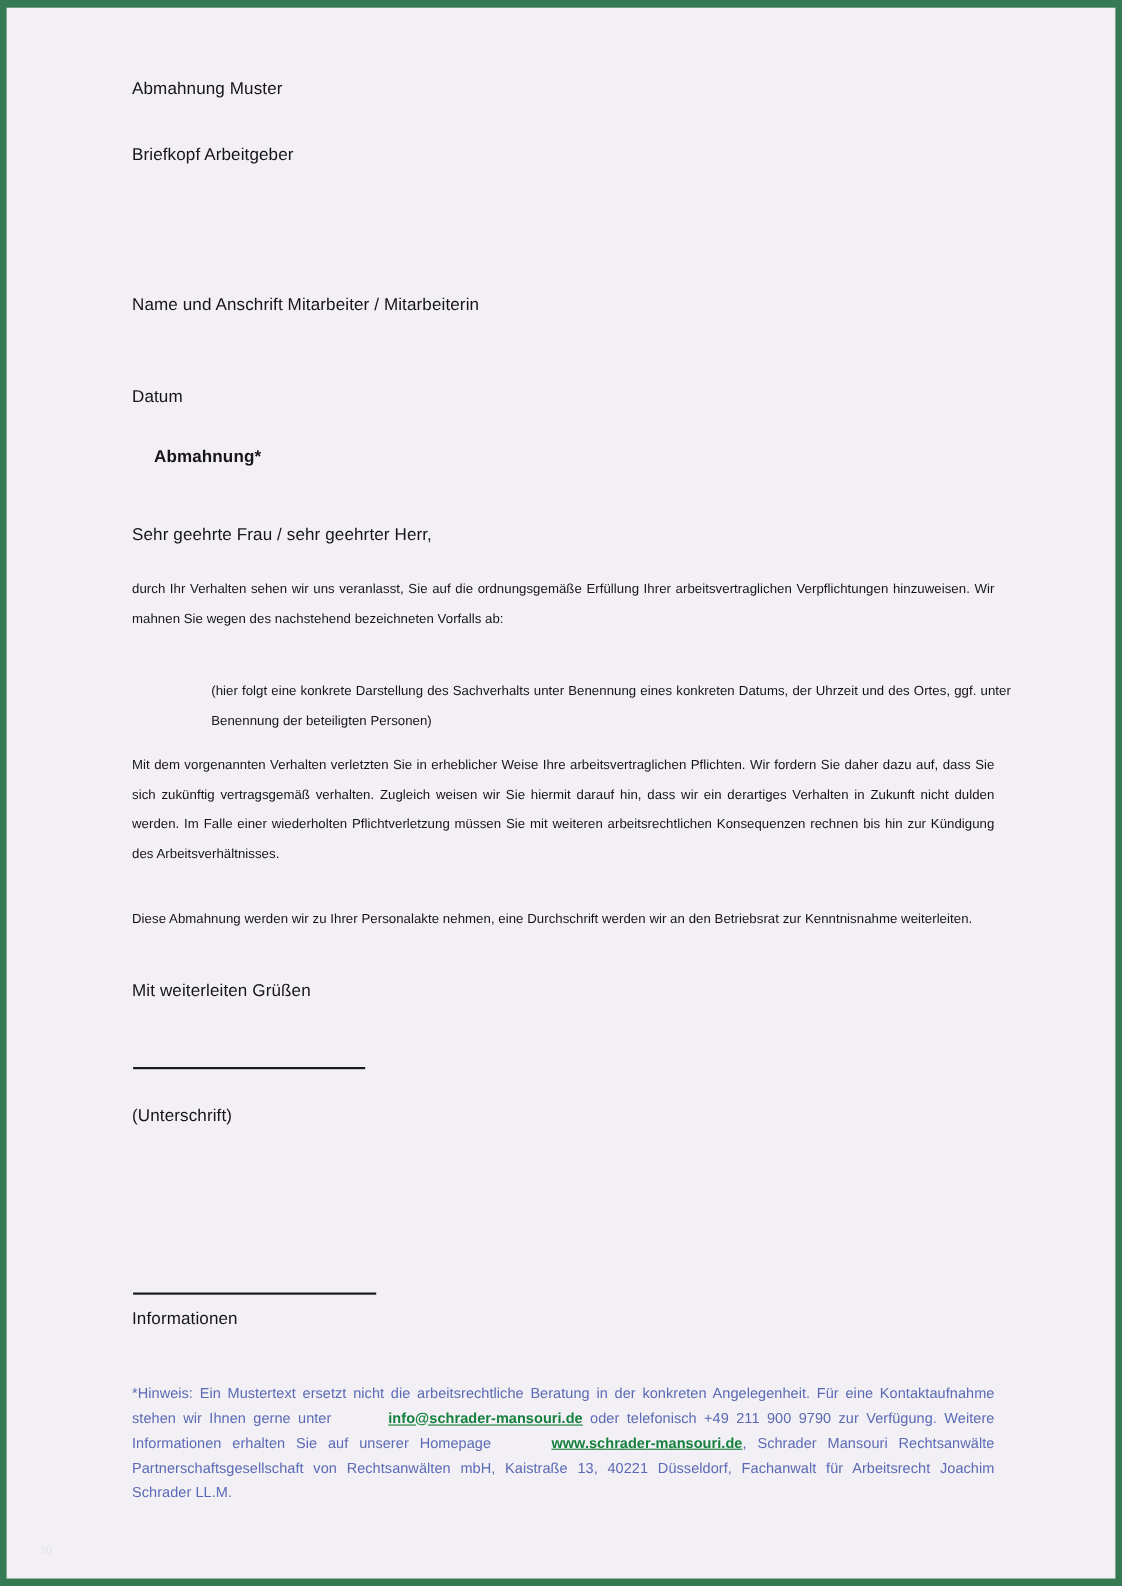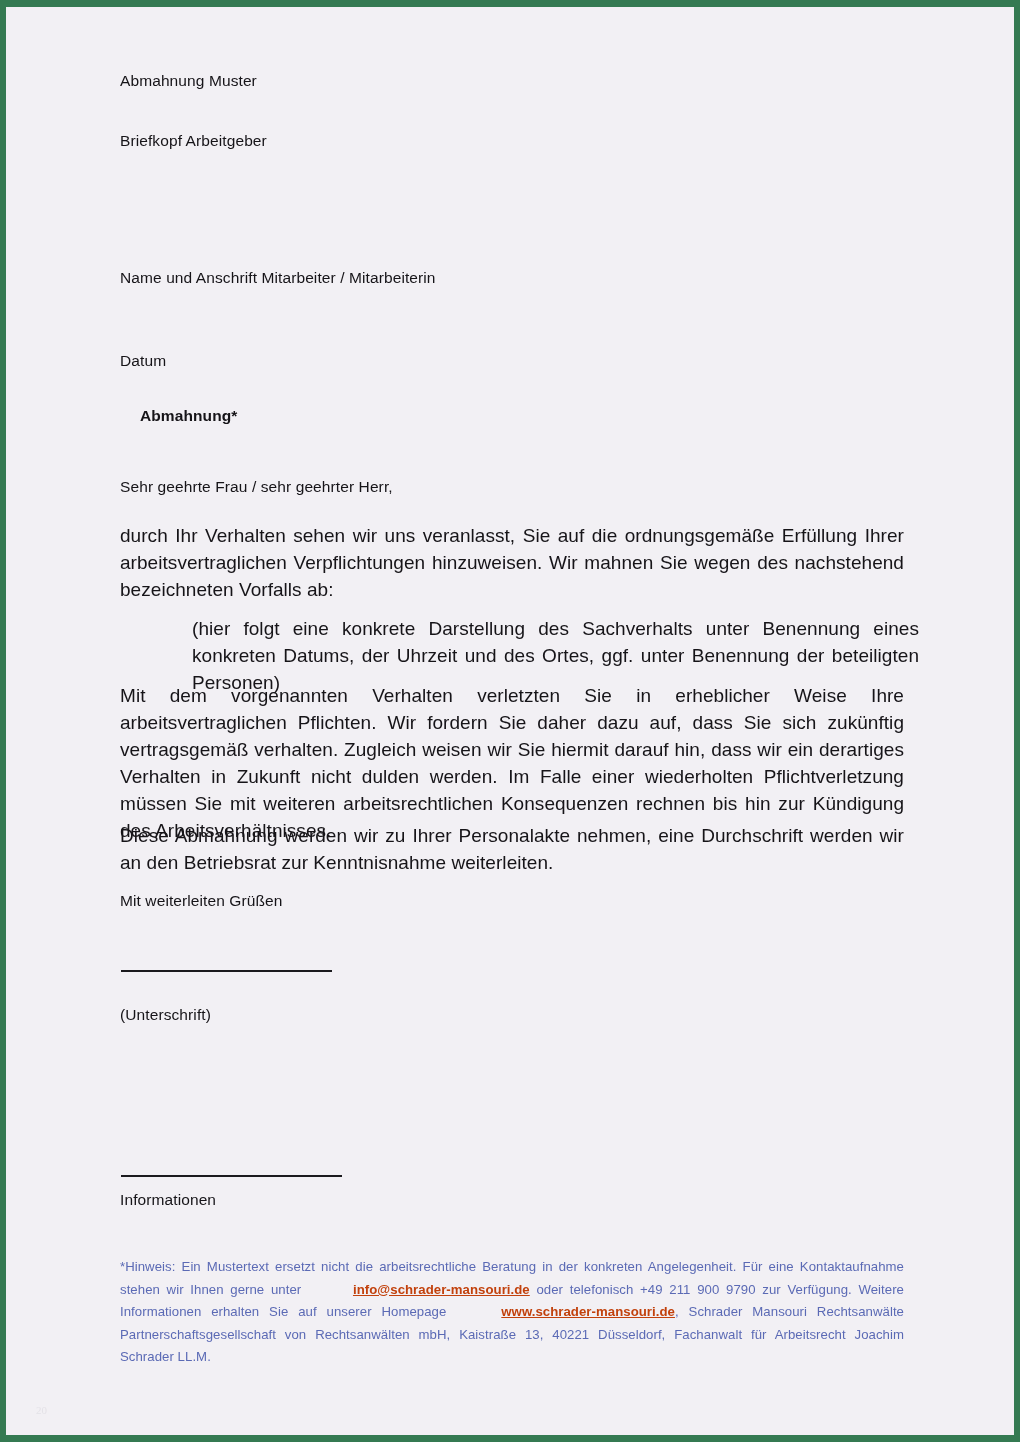--- a/index.html
+++ b/index.html
@@ -57,21 +57,21 @@
   .line {
     position: absolute;
     font-size: 15.5px;
     line-height: 20px;
     letter-spacing: 0.1px;
     white-space: nowrap;
   }
 
   .para {
     position: absolute;
-    font-size: 19px;
+    font-size: 12px;
     line-height: 27px;
     text-align: justify;
     text-justify: inter-word;
     letter-spacing: 0.05px;
   }
 
   .bold {
     font-weight: bold;
   }
 
@@ -112,21 +112,21 @@
     font-size: 13.2px;
     line-height: 22.5px;
     color: #5b6ab5;
     text-align: justify;
     text-justify: inter-word;
     letter-spacing: 0.05px;
   }
   #footnote .link {
     font-weight: bold;
     text-decoration: underline;
-    color: #c2410c;
+    color: #15803d;
     margin-left: 45px;
   }
 
   
   #page-watermark {
     position: absolute;
     left: 30px;
     top: 1396px;
     width: 20px;
     height: 14px;

